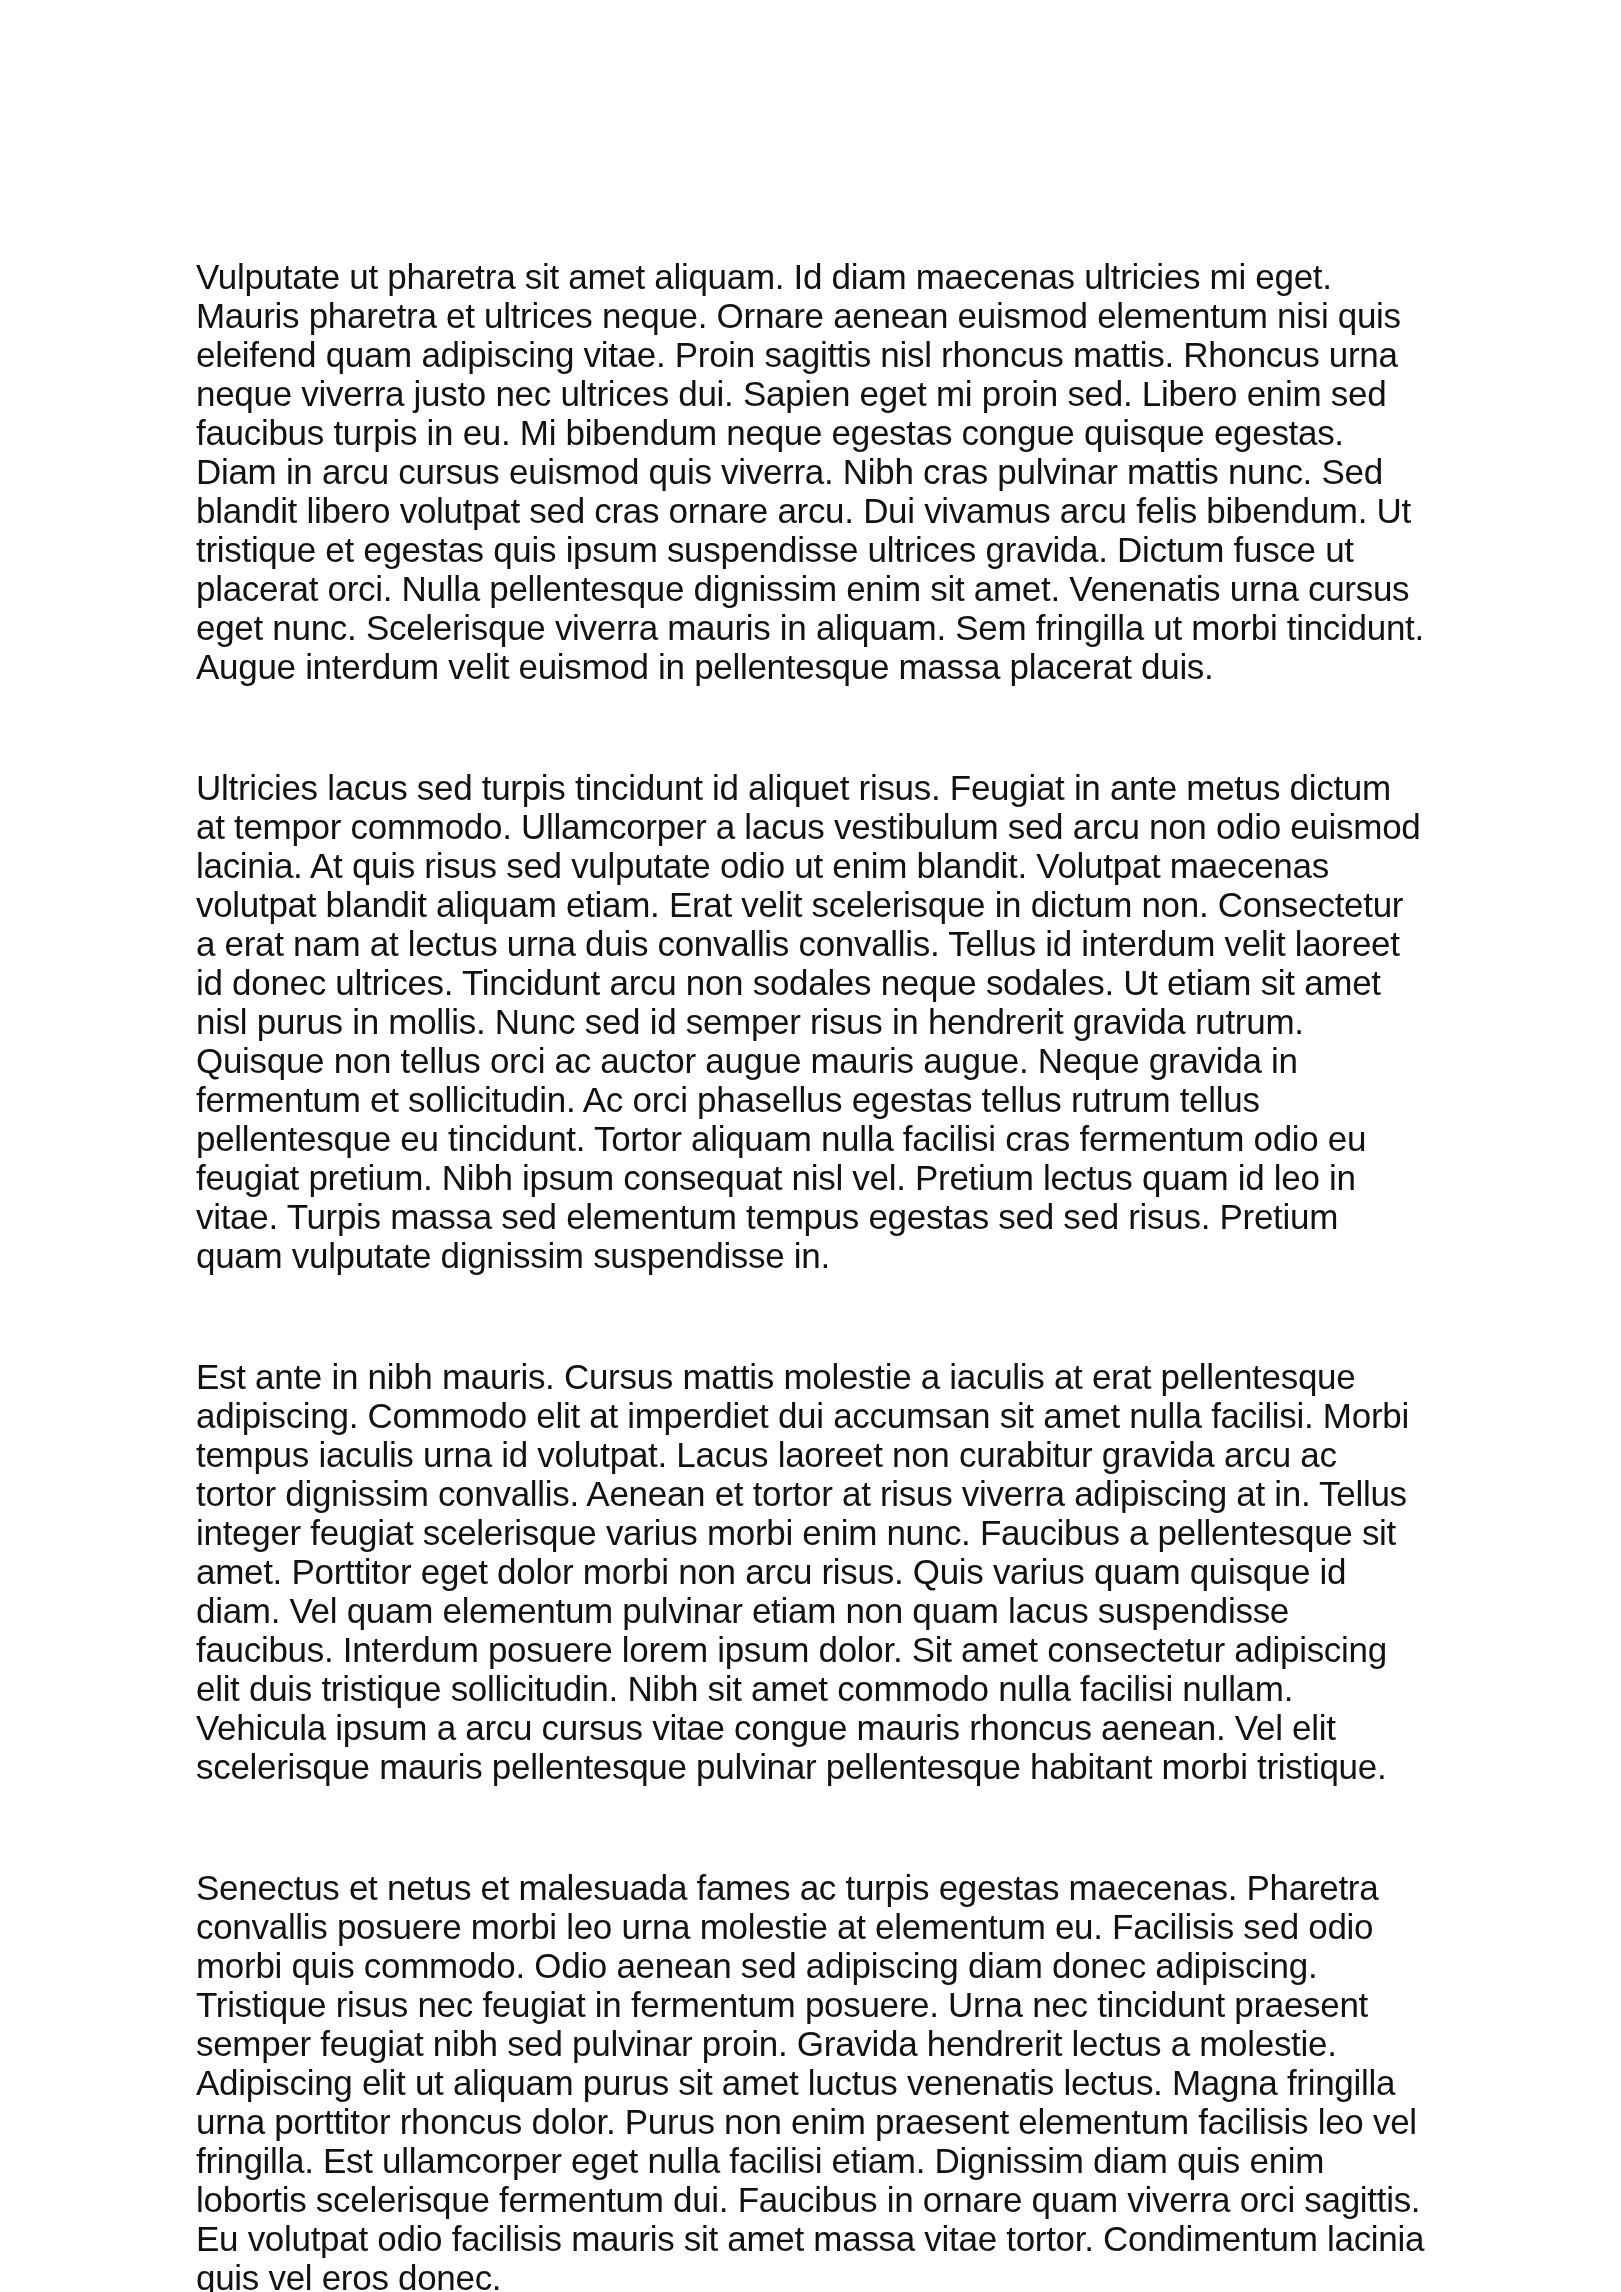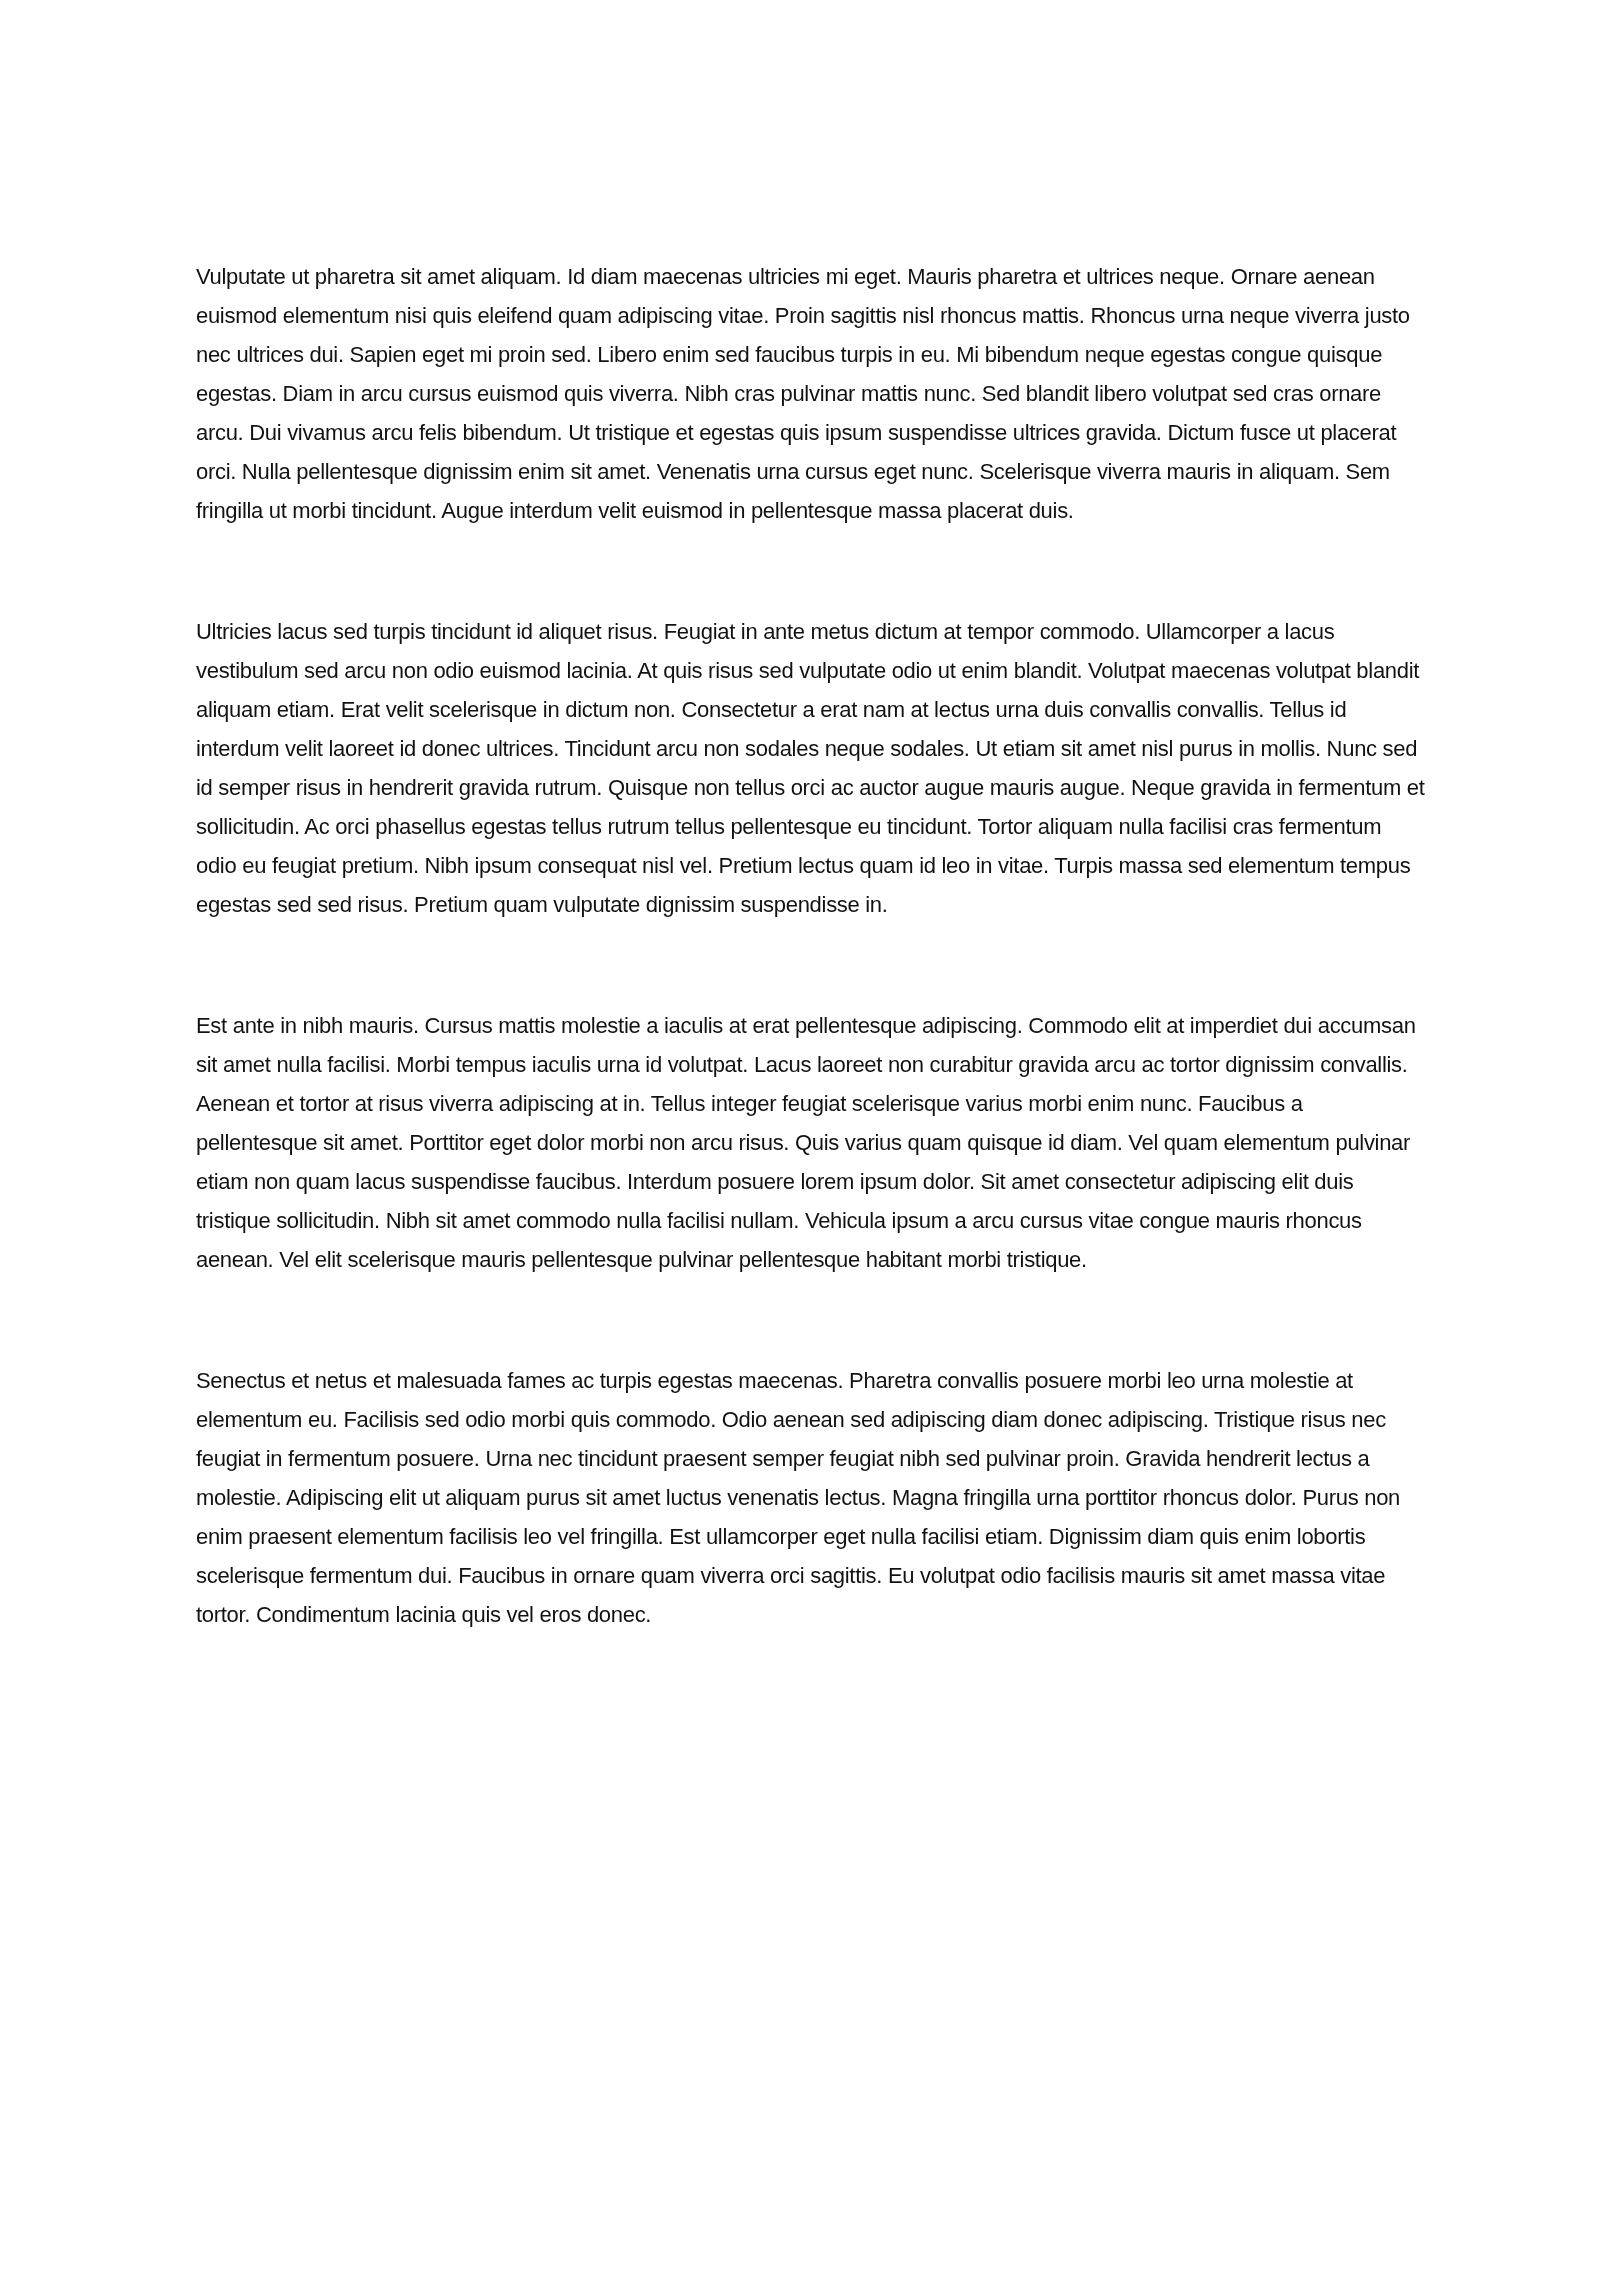--- a/index.html
+++ b/index.html
@@ -18,21 +18,21 @@
   .text-column {
     position: absolute;
     left: 196px;
     top: 257px;
     width: 1229px;
   }
   p.body-paragraph {
     margin: 0 0 82px 0;
     padding: 0;
     font-family: "Liberation Sans", sans-serif;
-    font-size: 22px;
+    font-size: 35px;
     line-height: 39px;
     letter-spacing: -0.3px;
     color: #121212;
     text-align: left;
   }
 </style>
 </head>
 <body>
 
 <div class="page">

